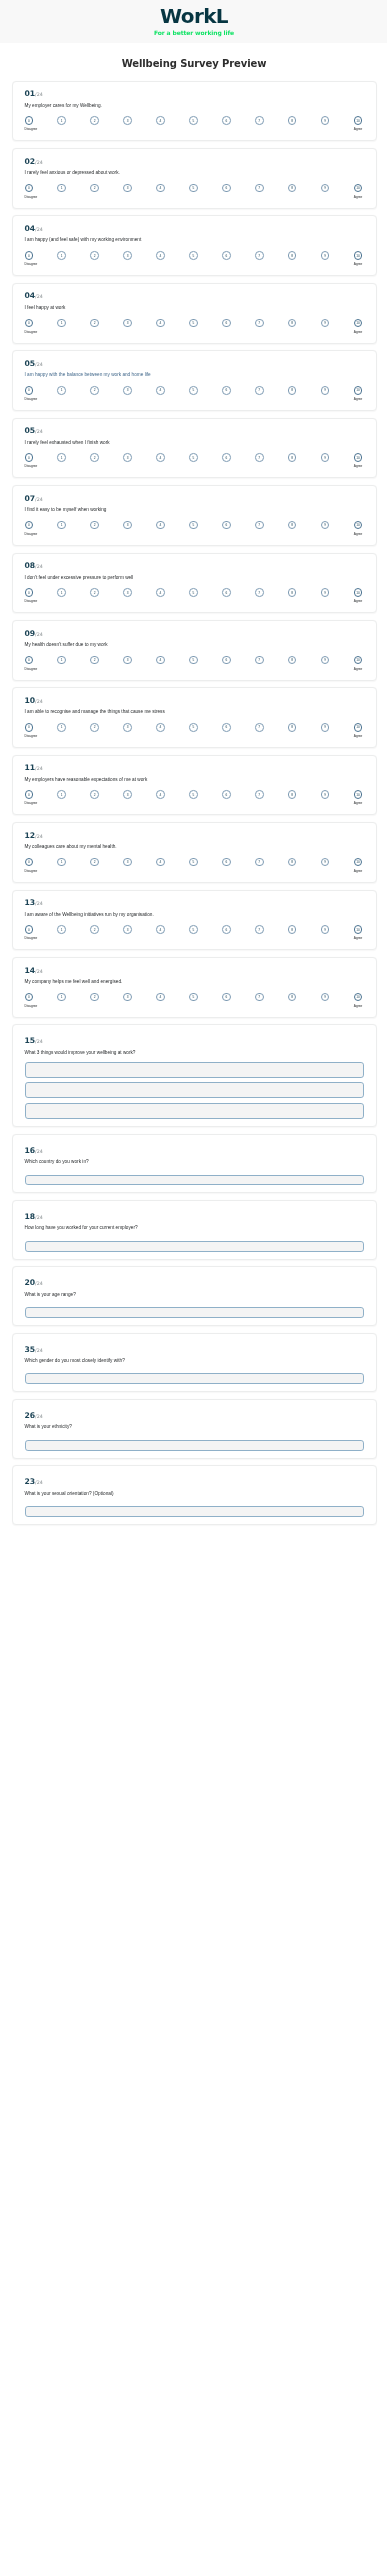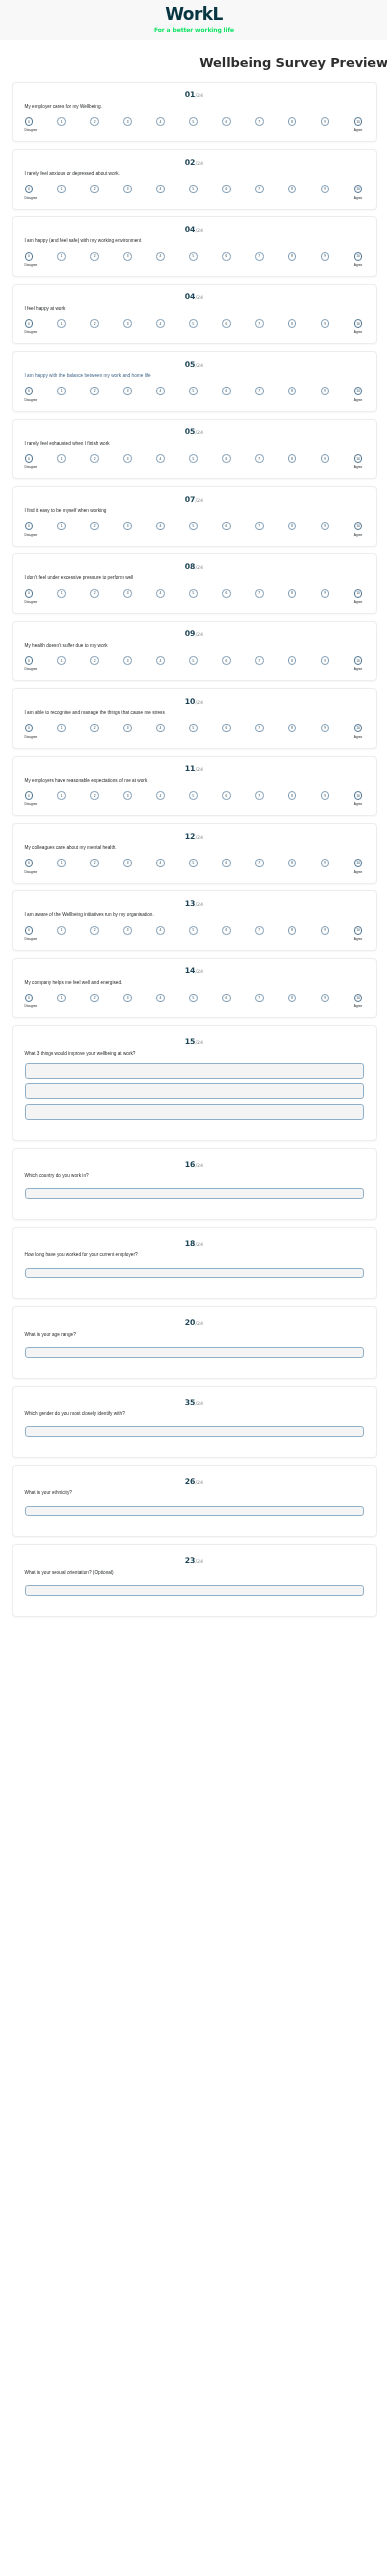--- a/index.html
+++ b/index.html
@@ -14,72 +14,71 @@
   
   .brand-header {
     background: #f8f8f8;
     width: 100%;
     padding: 6.3px 0 7.4px 0;
     text-align: center;
   }
   .brand-logo {
     font-family: "DejaVu Sans", sans-serif;
     font-weight: 700;
-    font-size: 17px;
+    font-size: 20px;
     letter-spacing: -0.6px;
     color: #073642;
     line-height: 1.05;
   }
   .brand-tagline {
     font-family: "DejaVu Sans", sans-serif;
     font-weight: 700;
     font-size: 6px;
     color: #12e366;
     letter-spacing: -0.1px;
     margin-top: 1.7px;
   }
 
   
   .page-title {
-    text-align: right;
+    text-align: center;
     font-family: "DejaVu Sans", sans-serif;
     font-weight: 700;
-    font-size: 13px;
+    font-size: 10px;
     color: #2e2e2e;
     letter-spacing: -0.1px;
     padding: 14.3px 0 12px 0;
   }
 
   
   .survey-list {
     width: 365px;
     margin: 0 auto;
     padding-bottom: 68px;
   }
 
   .q-card {
     background: #ffffff;
     border: 0.6px solid #eceded;
     border-radius: 4px;
     box-shadow: 0 0.6px 1.1px rgba(16,24,40,0.035);
     padding: 8.6px 12px 9px 12px;
     margin-bottom: 6.8px;
   }
-  .q-card.tall { padding-top: 12px; padding-bottom: 20px; }
+  .q-card.tall { padding-top: 12px; padding-bottom: 7px; }
 
   .q-num {
     font-family: "DejaVu Sans", sans-serif;
     font-weight: 700;
     font-size: 7.7px;
     color: #1d4456;
     letter-spacing: -0.2px;
     line-height: 1;
     display: flex;
     align-items: baseline;
-    justify-content: center;
   }
   .q-num .q-total {
     font-weight: 400;
     font-size: 4.8px;
     color: #8d9396;
     letter-spacing: 0;
     margin-left: 0.3px;
   }
 
   .q-text {

